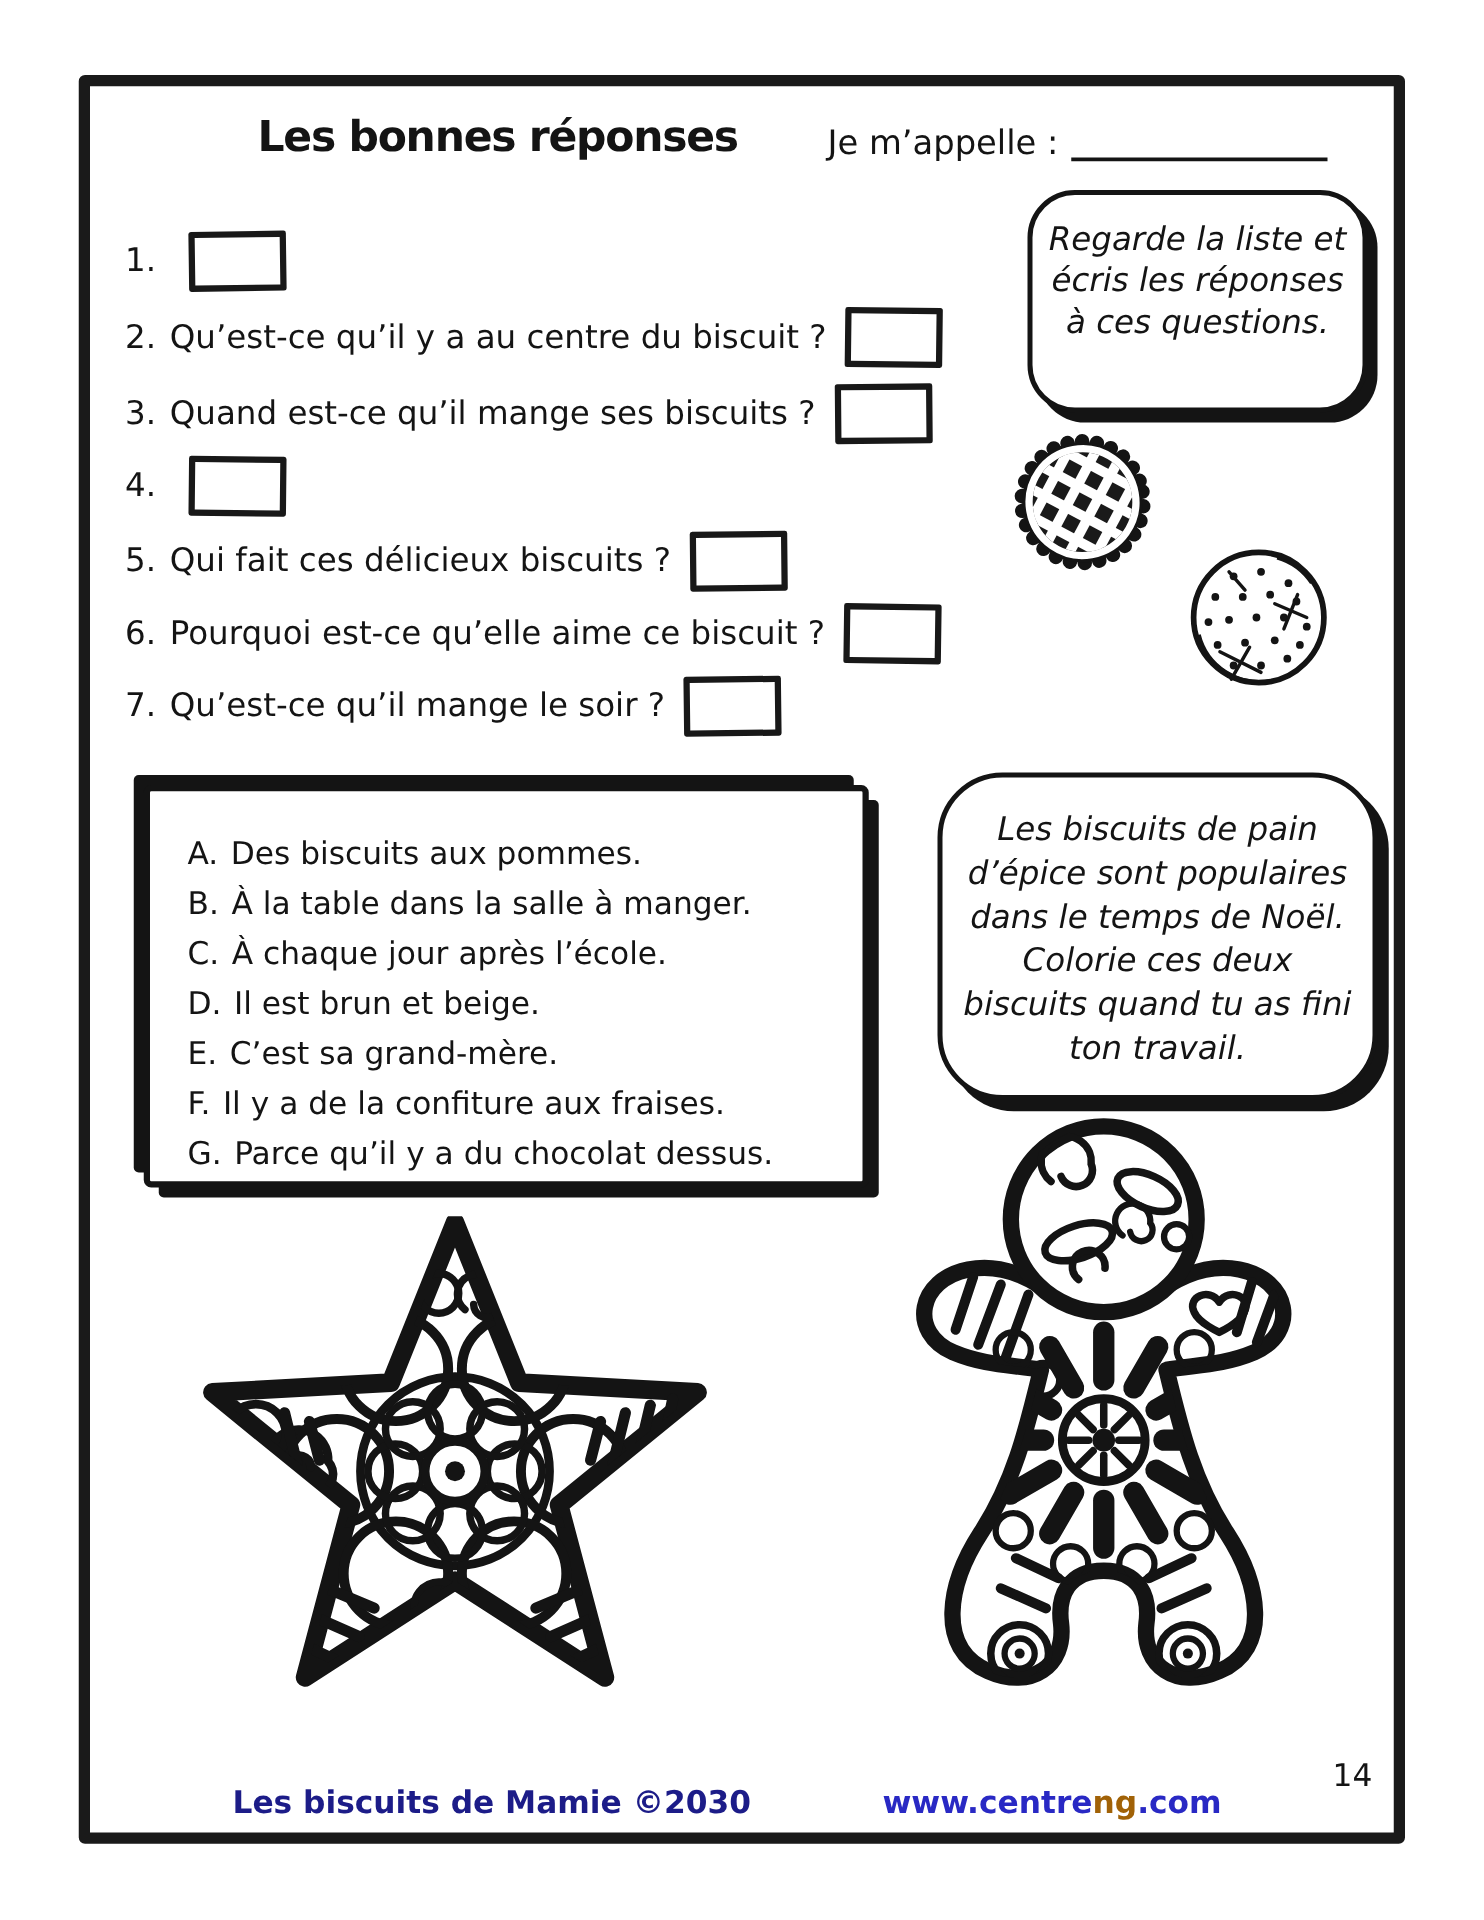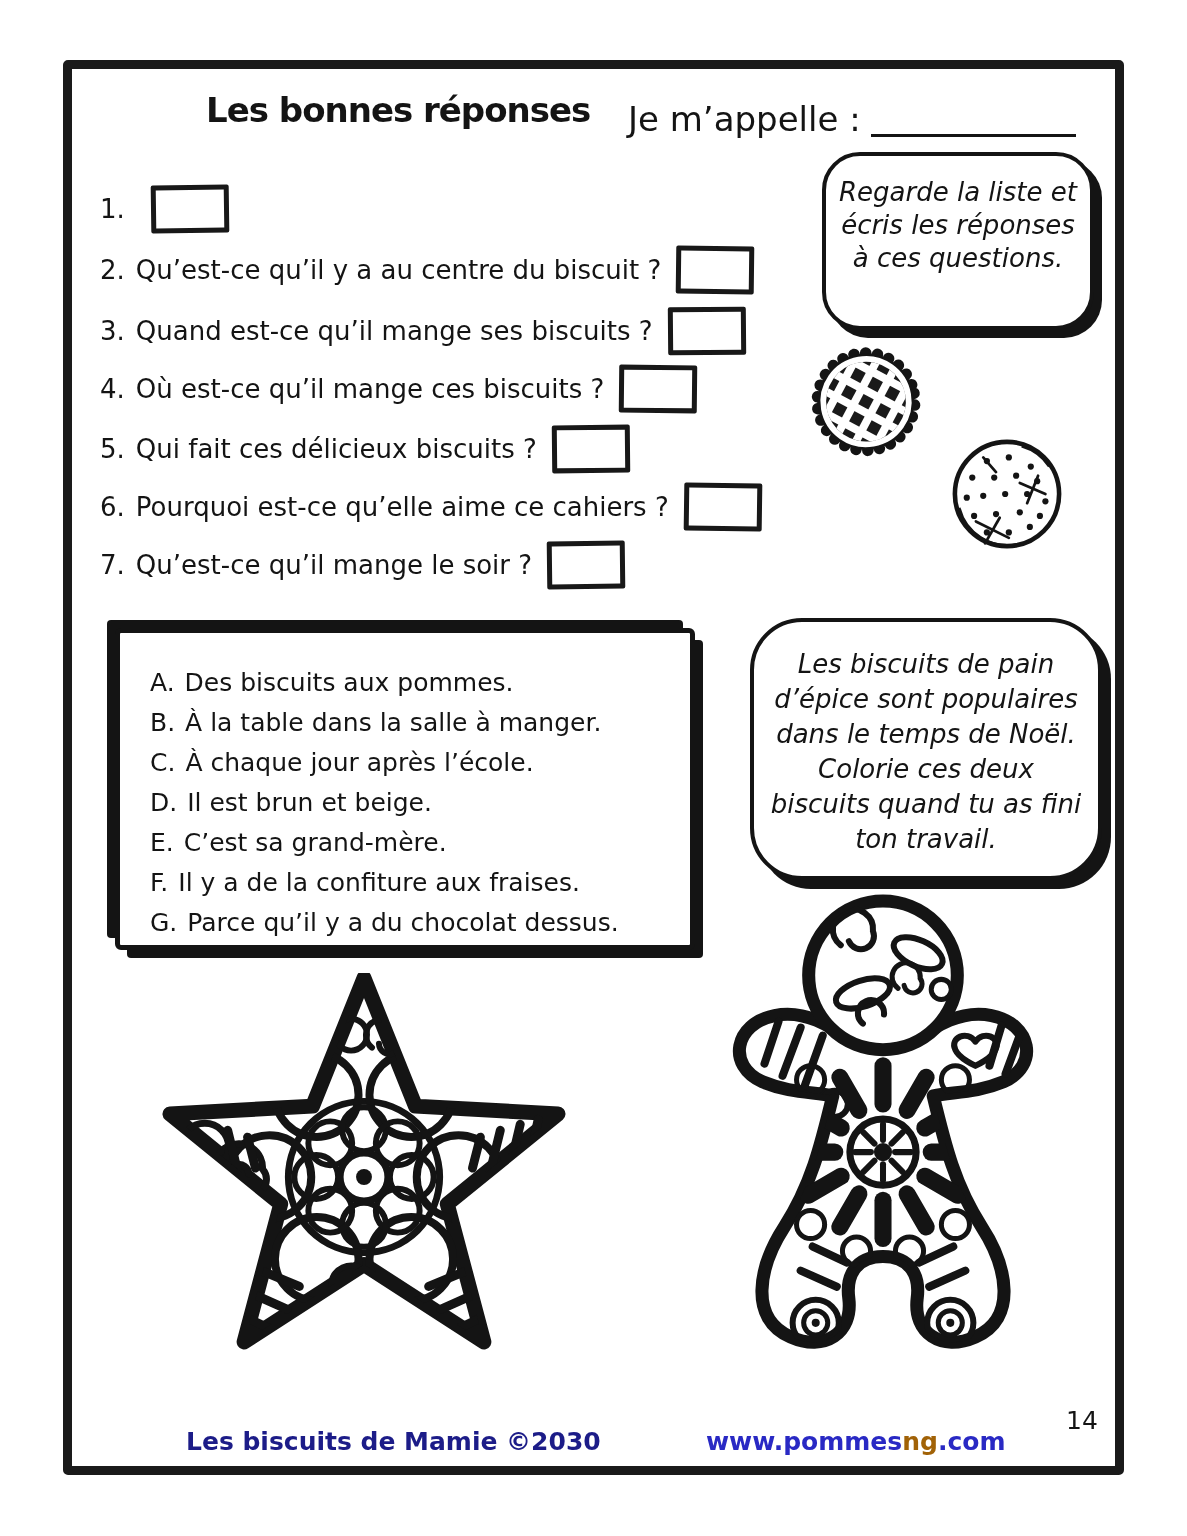--- a/index.html
+++ b/index.html
@@ -2,21 +2,21 @@
 <html><head>
 <meta charset="utf-8">
 <style>
   html,body{margin:0;padding:0;background:#ffffff;}
   .sheet{position:relative;width:1127px;height:1536px;background:#fff;overflow:hidden;
          font-family:"DejaVu Sans",sans-serif;color:#141414;}
   .border-frame{position:absolute;left:63px;top:60px;width:1061px;height:1415px;
          border:9px solid #1a1a1a;border-radius:5px;box-sizing:border-box;}
   .title{position:absolute;left:206px;top:90px;margin:0;font-size:34px;font-weight:800;
          letter-spacing:-1px;}
-  .name-row{position:absolute;left:628px;top:99px;font-size:34px;white-space:nowrap;}
+  .name-row{position:absolute;left:662px;top:99px;font-size:27px;white-space:nowrap;}
   .name-blank{display:inline-block;width:205px;border-bottom:3px solid #141414;
          transform:translateY(6px);margin-left:10px;}
   
   .q{position:absolute;left:100px;display:flex;align-items:center;height:52px;
      font-size:26px;white-space:nowrap;}
   .q1{top:183px}.q2{top:244px}.q3{top:305px}.q4{top:363px}.q5{top:423px}.q6{top:481px}.q7{top:539px}
   .qnum{margin-right:11px;}
   .abox{width:78px;height:48px;border:5px solid #181818;margin-left:15px;
         border-radius:2px;box-sizing:border-box;background:#fff;}
   .q1 .abox{transform:rotate(-0.8deg)}.q2 .abox{transform:rotate(0.7deg)}
@@ -76,31 +76,30 @@
     <span class="qtext">Qu’est-ce qu’il y a au centre du biscuit ?</span>
     <span class="abox"></span>
   </div>
   <div class="q q3">
     <span class="qnum">3.</span>
     <span class="qtext">Quand est-ce qu’il mange ses biscuits ?</span>
     <span class="abox"></span>
   </div>
   <div class="q q4">
     <span class="qnum">4.</span>
-    <span class="qtext">Où est-ce qu’il mange ces biscuits ?</span>
     <span class="abox"></span>
   </div>
   <div class="q q5">
     <span class="qnum">5.</span>
     <span class="qtext">Qui fait ces délicieux biscuits ?</span>
     <span class="abox"></span>
   </div>
   <div class="q q6">
     <span class="qnum">6.</span>
-    <span class="qtext">Pourquoi est-ce qu’elle aime ce cahiers ?</span>
+    <span class="qtext">Pourquoi est-ce qu’elle aime ce biscuit ?</span>
     <span class="abox"></span>
   </div>
   <div class="q q7">
     <span class="qnum">7.</span>
     <span class="qtext">Qu’est-ce qu’il mange le soir ?</span>
     <span class="abox"></span>
   </div>
 
   <svg class="ill pie-svg" width="152" height="124" viewBox="0 0 170 140">
     <g transform="rotate(-10 85 64)">
@@ -317,16 +316,16 @@
       <ellipse cx="150" cy="100" rx="28" ry="13" transform="rotate(-18 150 100)" stroke-width="6"></ellipse>
       <path d="M185 95 a14 14 0 1 1 22 -10 a9 9 0 1 1 -16 7" stroke-width="5"></path>
       <circle cx="228" cy="96" r="10" stroke-width="5"></circle>
       <path d="M150 130 a13 13 0 1 1 21 -9" stroke-width="6"></path>
     </g>
   </svg>
 
 
   <div class="footer-copy">Les biscuits de Mamie ©2030</div>
 
-  <div class="footer-link"><span class="lb">www.pommes</span><span class="ld">ng</span><span class="lb">.com</span></div>
+  <div class="footer-link"><span class="lb">www.centre</span><span class="ld">ng</span><span class="lb">.com</span></div>
 
   <div class="page-num">14</div>
 </div>
 
 </body></html>

